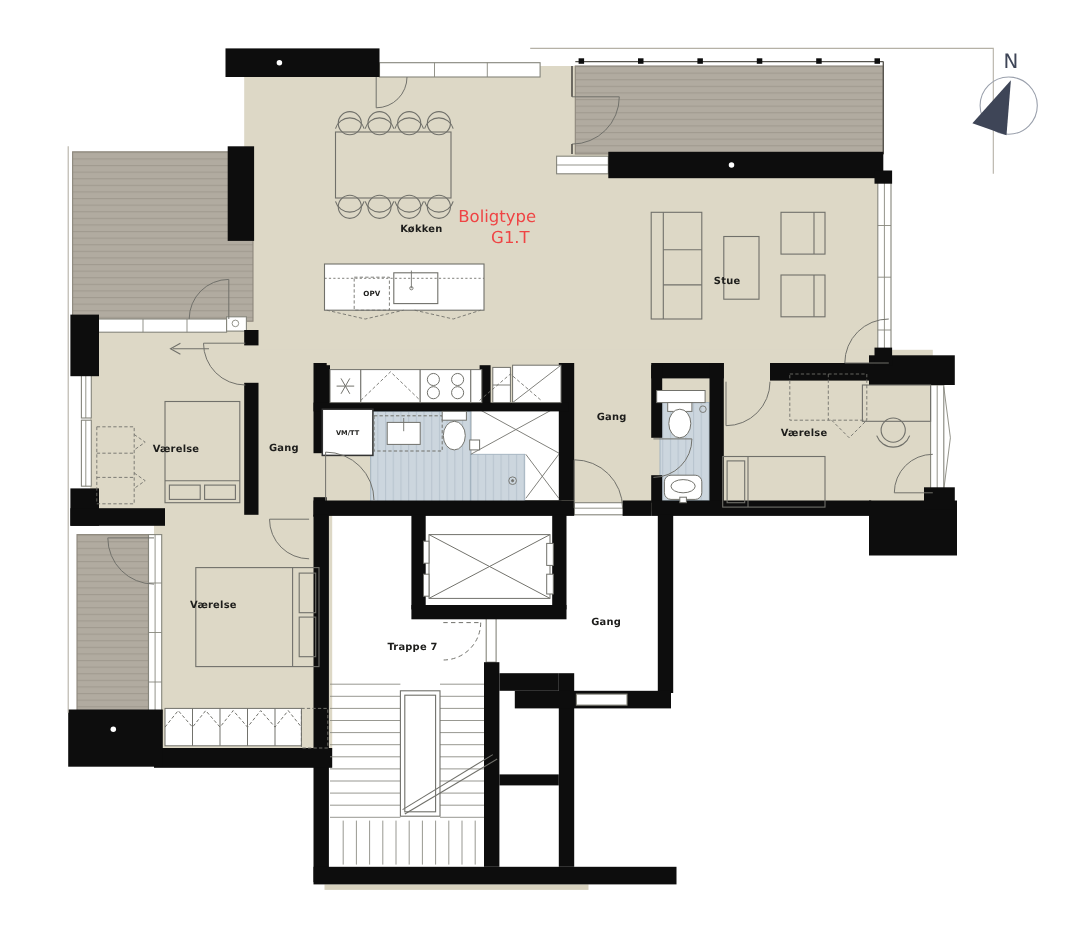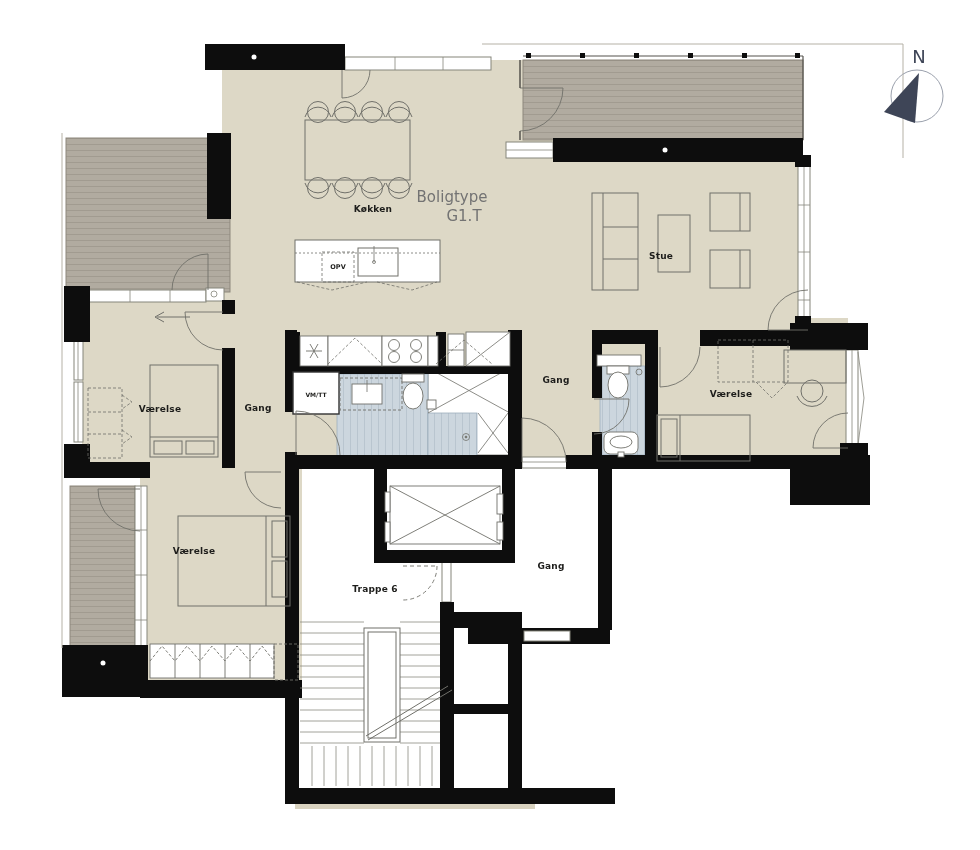--- a/index.html
+++ b/index.html
@@ -2,21 +2,21 @@
 <html><head>
 <meta charset="utf-8">
 <style>
   html,body{margin:0;padding:0;background:#fff;}
   #plan{position:relative;width:980px;height:850px;background:#fff;overflow:hidden;
         font-family:"DejaVu Sans",sans-serif;}
   #plan svg{position:absolute;left:0;top:0;}
   .lbl{position:absolute;transform:translate(-50%,-50%);white-space:nowrap;
        color:#1d1d1b;pointer-events:none;}
   .room{font-size:9px;font-weight:bold;letter-spacing:.2px;}
-  .title{font-size:15px;font-weight:400;color:#737373;}
+  .title{font-size:15px;font-weight:400;color:#ef4444;}
   .tiny{font-size:6px;font-weight:bold;}
   .tiny2{font-size:6.5px;font-weight:700;}
   .north{font-size:18px;font-weight:500;color:#3e4557;}
 </style>
 </head>
 <body>
 
 <div id="plan">
 <svg width="980" height="850" viewBox="0 0 980 850">
   <defs>
@@ -404,25 +404,25 @@
   </g>
 
   <g>
     <circle cx="917" cy="96" r="26" fill="none" stroke="#9aa0ac" stroke-width="1"></circle>
     <polygon points="919,73 915,123 884,112" fill="#3e4557"></polygon>
   </g>
 </svg>
 
   <div class="lbl title" style="left:452px;top:197px">Boligtype</div>
   <div class="lbl title" style="left:464px;top:216px">G1.T</div>
-  <div class="lbl room" style="left:373px;top:209px">Køkken</div>
+  <div class="lbl room" style="left:383px;top:209px">Køkken</div>
   <div class="lbl room" style="left:661px;top:256px">Stue</div>
   <div class="lbl room" style="left:160px;top:409px">Værelse</div>
   <div class="lbl room" style="left:258px;top:408px">Gang</div>
   <div class="lbl room" style="left:556px;top:380px">Gang</div>
   <div class="lbl room" style="left:731px;top:394px">Værelse</div>
   <div class="lbl room" style="left:194px;top:551px">Værelse</div>
-  <div class="lbl room" style="left:375px;top:589px">Trappe 6</div>
+  <div class="lbl room" style="left:375px;top:589px">Trappe 7</div>
   <div class="lbl room" style="left:551px;top:566px">Gang</div>
   <div class="lbl tiny" style="left:316px;top:394px">VM/TT</div>
   <div class="lbl tiny2" style="left:338px;top:267px">OPV</div>
   <div class="lbl north" style="left:919px;top:56px">N</div>
 </div>
 
 </body></html>

